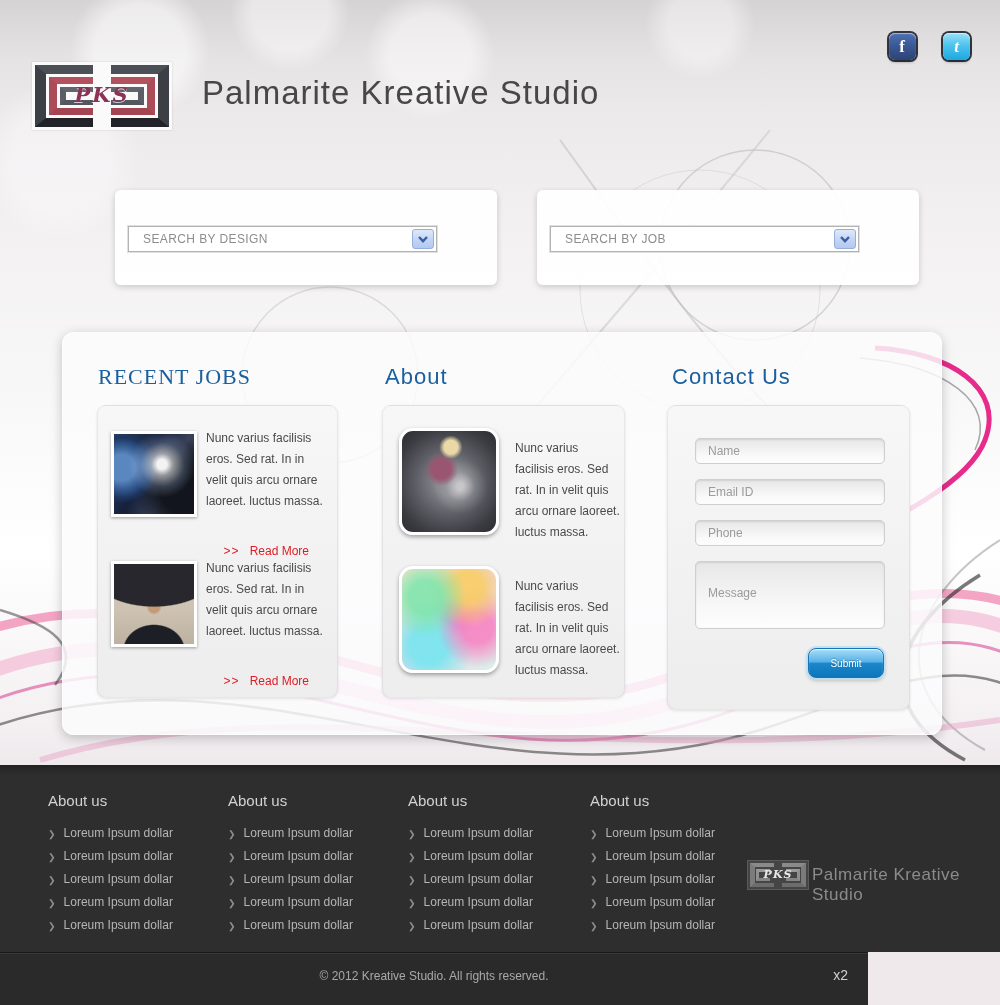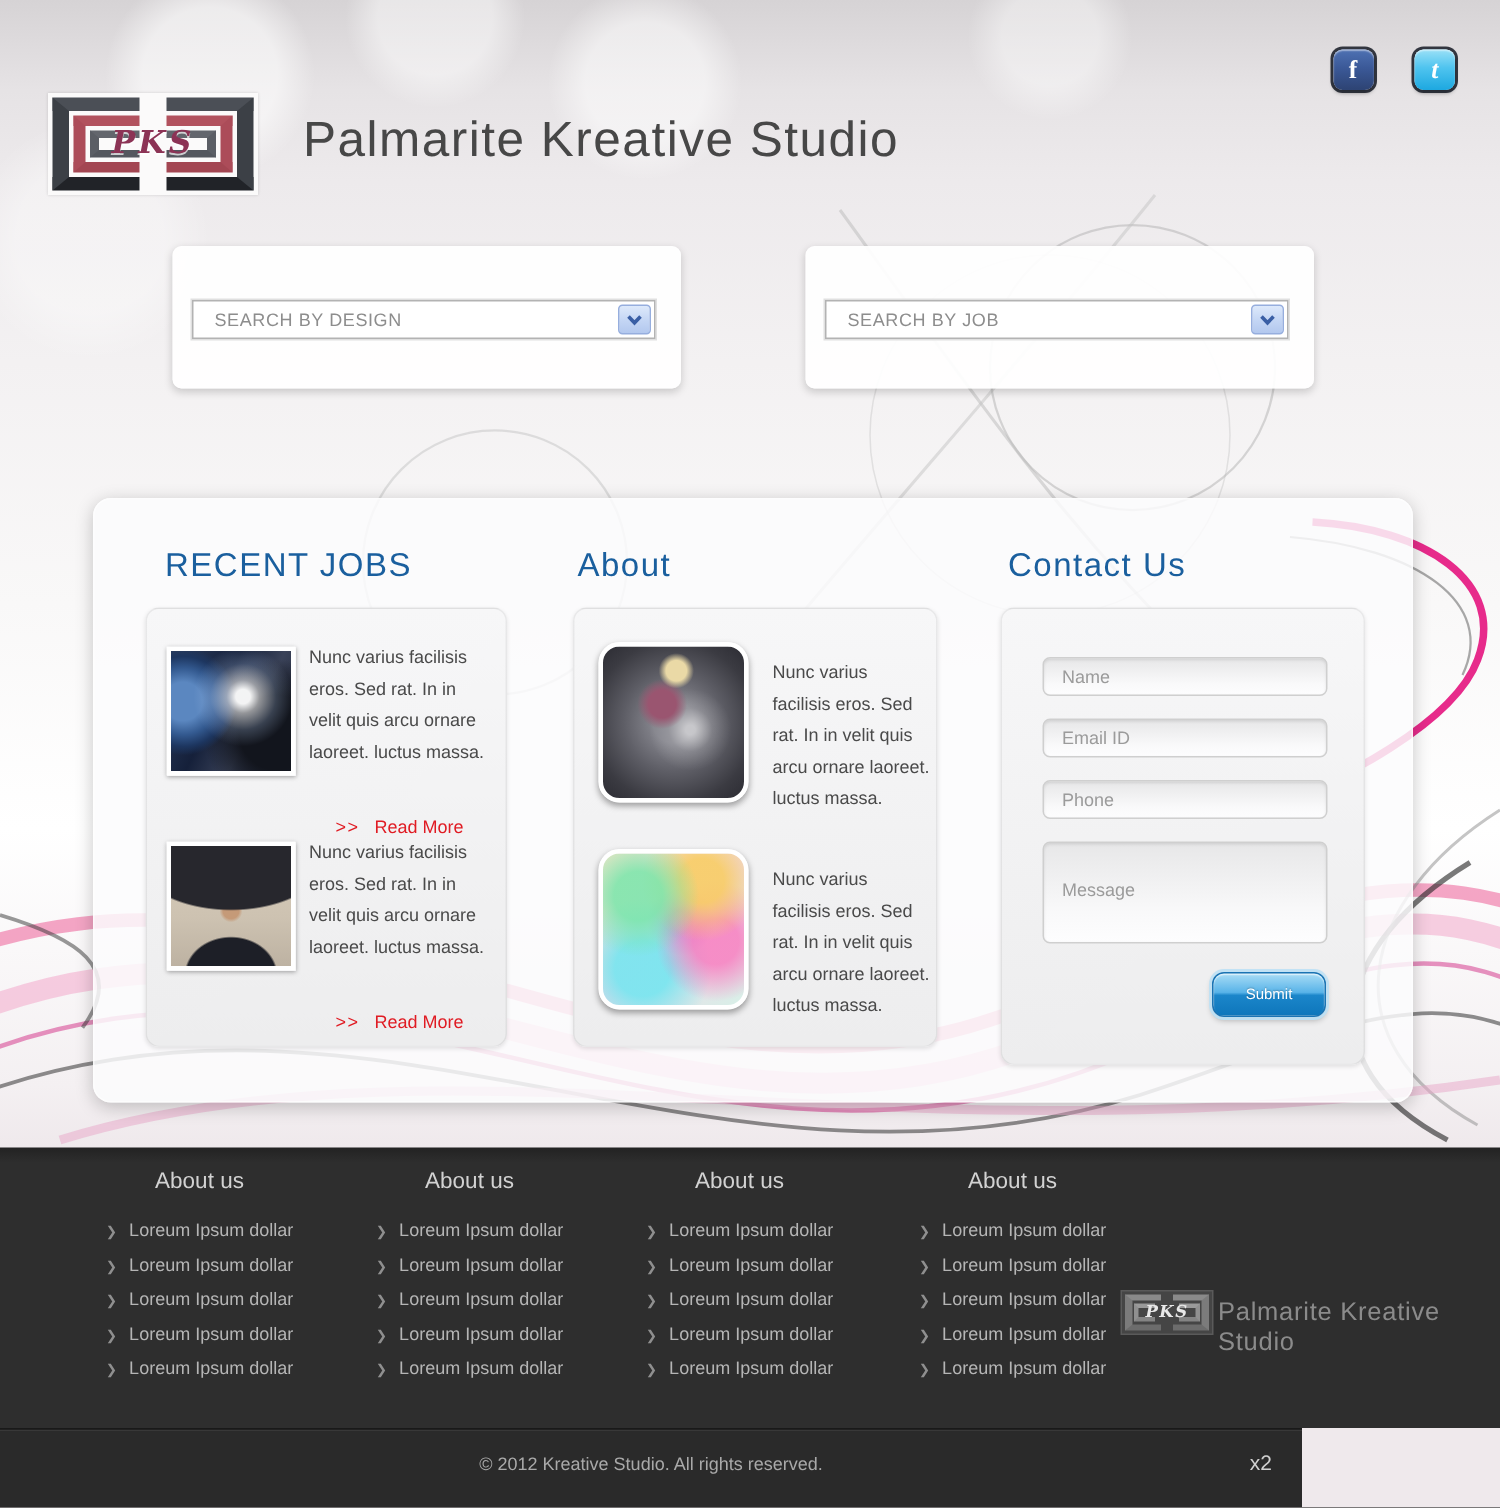--- a/index.html
+++ b/index.html
@@ -51,21 +51,21 @@
     display:inline-block; width:27px; height:27px; border-radius:6px; margin-left:23px;
     text-align:center; line-height:27px; color:#fff; font-weight:bold; font-size:17px;
     box-shadow:0 0 0 2px rgba(20,25,35,.85), 0 2px 3px rgba(0,0,0,.4), inset 0 1px 1px rgba(255,255,255,.5);
     cursor:pointer;
   }
   .fb { background:linear-gradient(180deg,#4e71b3 0%,#3b5998 45%,#2d4373 100%); font-family:"Liberation Serif", serif; }
   .tw { background:linear-gradient(180deg,#9ae0f7 0%,#4fc4ef 45%,#1da8e0 100%); font-style:italic; font-family:"Liberation Serif", serif; }
 
   
   .search-card {
-    position:absolute; top:164px; width:339px; height:95px;
+    position:absolute; top:190px; width:382px; height:95px;
     background:rgba(255,255,255,.93); border-radius:6px;
     box-shadow:0 2px 6px rgba(0,0,0,.18);
   }
   .search-card.left { left:115px; }
   .search-card.right { left:537px; }
   .select {
     position:absolute; left:13px; top:36px; width:309px; height:26px;
     background:#fff; border:1px solid #b3b3b3; box-shadow:0 0 0 1px #e0e0e0;
     cursor:pointer;
   }
@@ -80,21 +80,21 @@
 
   
   .main-card {
     position:absolute; left:62px; top:332px; width:880px; height:403px;
     background:rgba(252,252,253,.84); border-radius:12px;
     box-shadow:0 3px 12px rgba(0,0,0,.22), 0 0 0 1px rgba(255,255,255,.6) inset;
   }
   .col-heading {
     position:absolute; top:32px; font-size:22px; color:#1a5f9e; letter-spacing:1px; font-weight:400;
   }
-  .h-jobs { left:48px; } .h-folios { left:323px; } .h-contact { left:610px; }
+  .h-jobs { left:36px;font-family:Liberation Serif, serif; } .h-folios { left:323px; } .h-contact { left:610px; }
   .panel {
     position:absolute; top:73px; border-radius:9px;
     background:linear-gradient(180deg,#f7f7f8 0%,#ededee 100%);
     border:1px solid rgba(0,0,0,.06);
     box-shadow:0 1px 3px rgba(0,0,0,.10);
   }
   .p-jobs { left:35px; width:241px; height:293px; }
   .p-folios { left:320px; width:243px; height:293px; }
   .p-contact { left:605px; width:243px; height:305px; }
 
@@ -168,21 +168,21 @@
     background:linear-gradient(180deg,#a9ddf6 0%,#58b3e8 45%,#1b86ca 52%,#0e76bb 100%);
     box-shadow:0 0 0 2px rgba(190,225,245,.9), 0 2px 4px rgba(0,0,0,.3), inset 0 1px 1px rgba(255,255,255,.7);
     text-shadow:0 -1px 1px rgba(0,0,0,.25);
   }
 
   
   .footer {
     position:absolute; left:0; top:765px; width:1000px; height:187px;
     background:linear-gradient(180deg,#222222 0,#2e2e2e 10px,#2e2e2e 100%);
   }
-  .f-col { position:absolute; top:14px; width:170px;text-align:center; }
+  .f-col { position:absolute; top:27px; width:170px; }
   .f-col .f-head { font-size:15px; color:#d2d2d2; margin-bottom:17px; }
   .f-link { display:block; margin-bottom:9px; font-size:12px; color:#b5b5b5; text-decoration:none; cursor:pointer; }
   .f-link .arr { color:#8f8f8f; font-size:9px; margin-right:8px; }
   .f-logo { position:absolute; left:748px; top:96px; width:60px; height:28px; background:#454545;
             box-shadow:0 0 0 1px #5a5a5a; }
   .f-logo .fhalf { position:absolute; top:2px; width:26px; height:24px; }
   .f-logo .fhalf.l { left:2px; } .f-logo .fhalf.r { right:2px; }
   .fc1 { position:absolute; left:0; top:0; width:24px; height:24px;
          border-top:4px solid #8a8a8a; border-bottom:4px solid #6c6c6c; border-left:5px solid #7b7b7b; }
   .fc2 { position:absolute; left:6px; top:6px; width:14px; height:12px;

